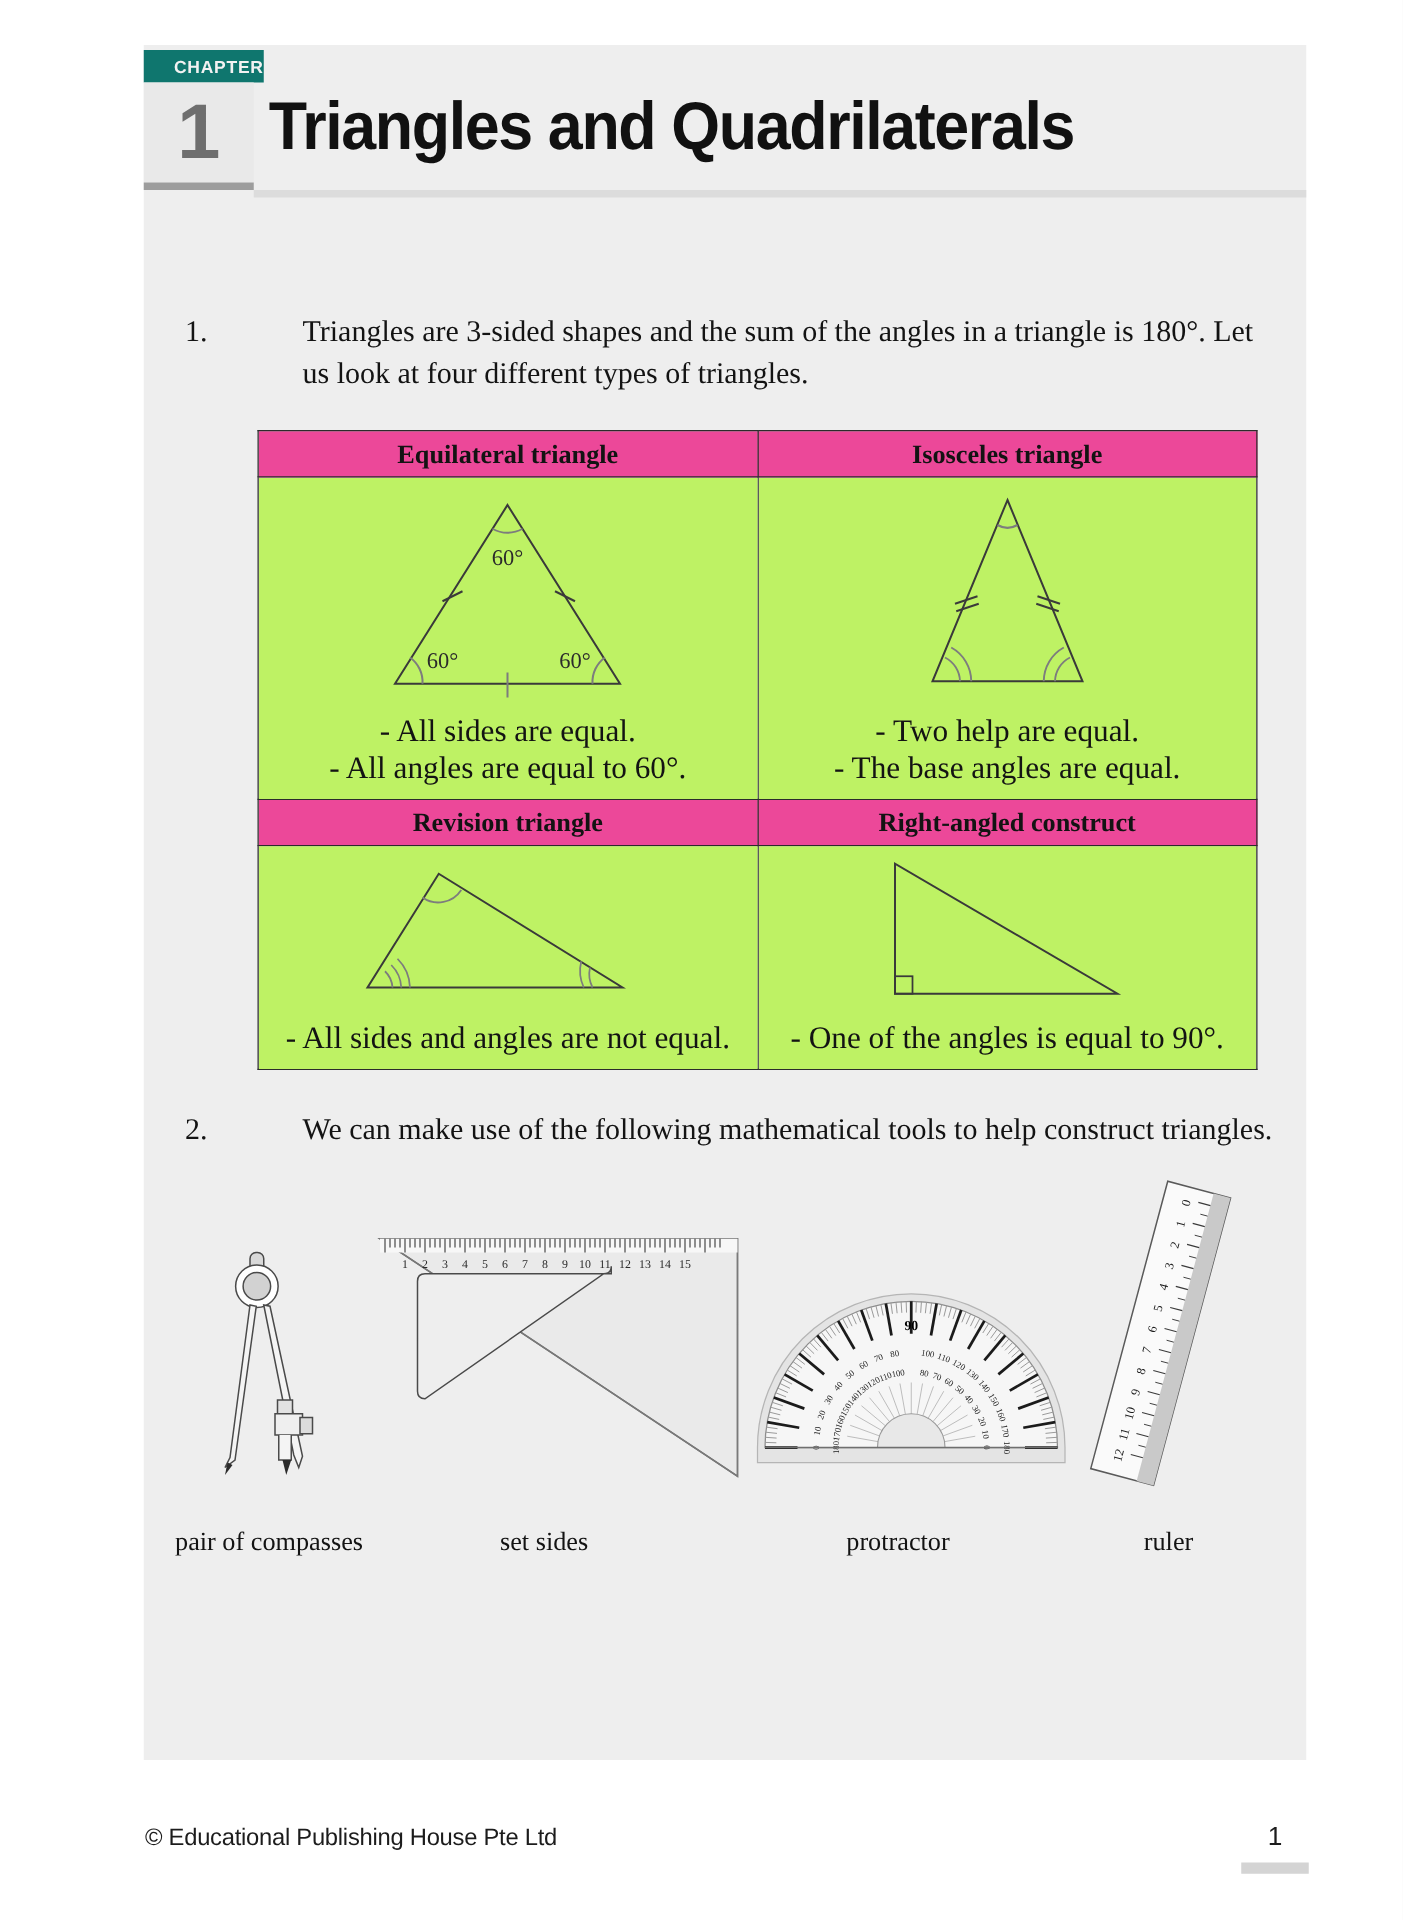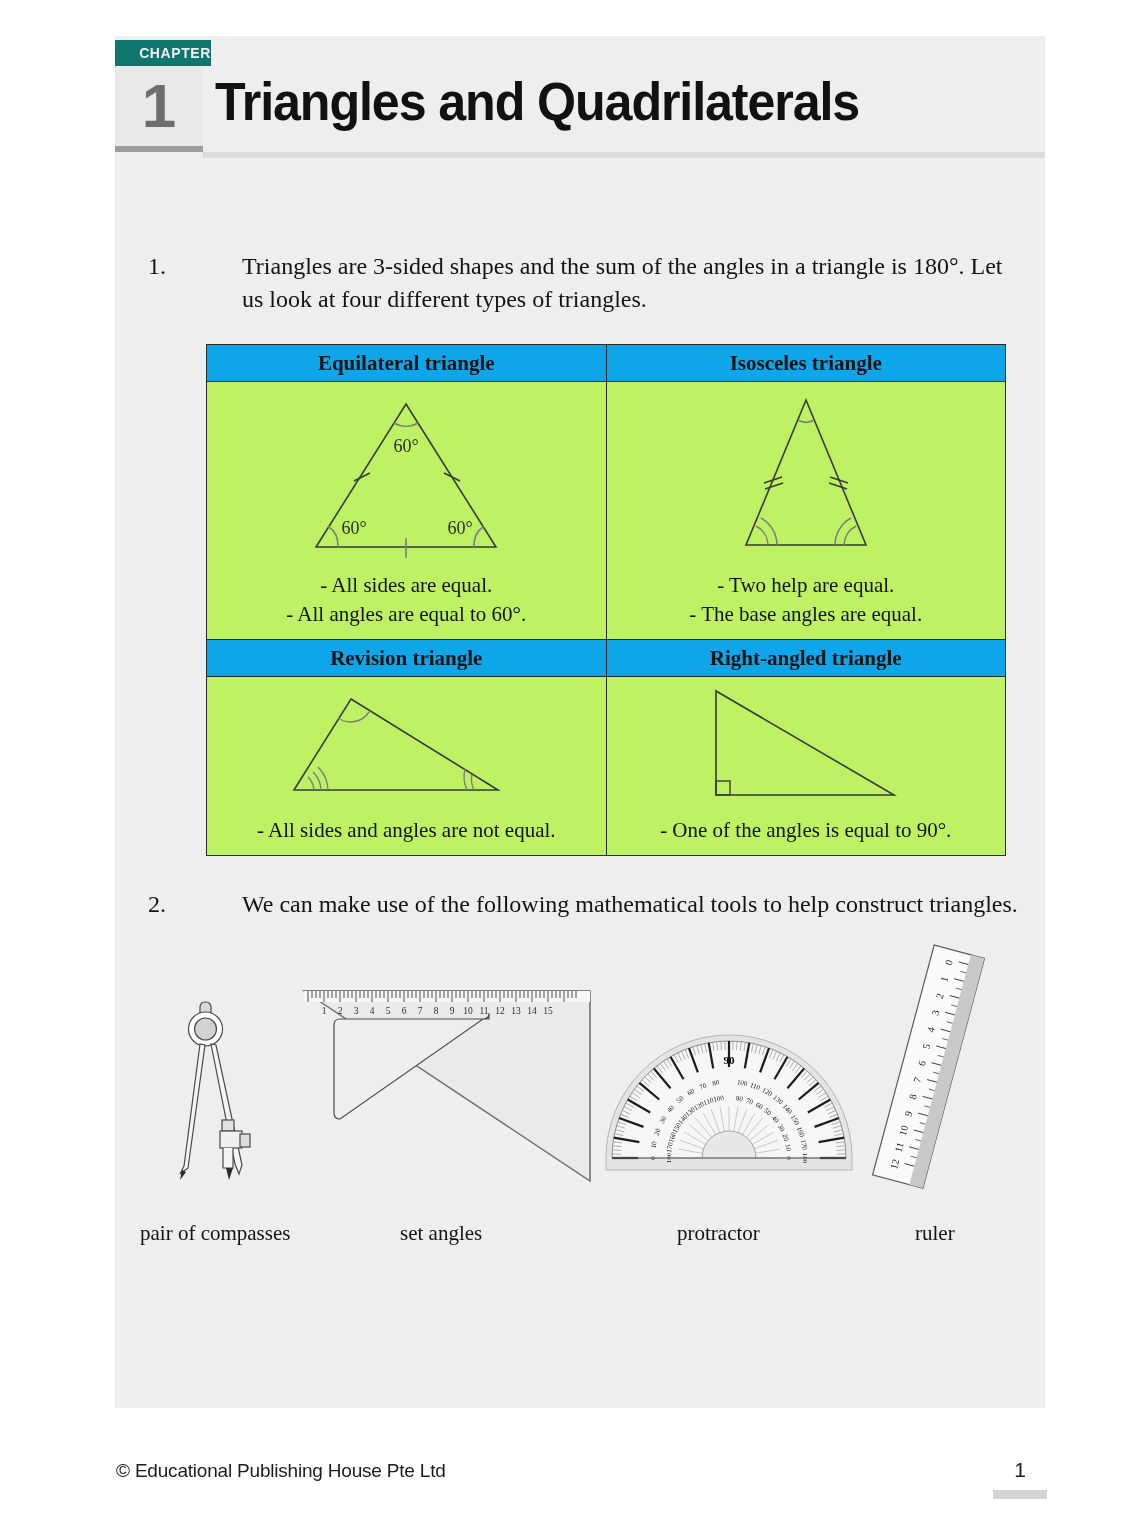--- a/index.html
+++ b/index.html
@@ -154,39 +154,39 @@
     width: 800px;
     border-collapse: collapse;
     table-layout: fixed;
   }
   .tri-table td, .tri-table th {
     border: 1.5px solid #2b2b2b;
     padding: 0;
     vertical-align: top;
   }
   .tri-table th {
-    background: #0ea5e9;
+    background: #ec4899;
     height: 36px;
     font-size: 21px;
     font-weight: 700;
     color: #131313;
     text-align: center;
     vertical-align: middle;
   }
   .tri-cell {
     background: #bef264;
     position: relative;
   }
   .fig {
     display: block;
     margin: 0 auto;
   }
   .desc {
     text-align: center;
-    font-size: 21px;
+    font-size: 25px;
     color: #131313;
     line-height: 29px;
     padding: 4px 0 10px 0;
   }
   .desc div { white-space: nowrap; }
 
   
   .tools {
     position: absolute;
     left: 120px;
@@ -315,21 +315,21 @@
           <line x1="153" y1="101" x2="171" y2="107" stroke="#3a3a3a" stroke-width="1.5"></line>
         </svg>
         <div class="desc">
           <div>- Two help are equal.</div>
           <div>- The base angles are equal.</div>
         </div>
       </td>
     </tr>
     <tr>
       <th>Revision triangle</th>
-      <th>Right-angled triangle</th>
+      <th>Right-angled construct</th>
     </tr>
     <tr>
 
       <td class="tri-cell">
         <svg class="fig" width="260" height="135" viewBox="0 0 260 135">
           <polygon points="75,22 222,113 18,113" fill="none" stroke="#3a3a3a" stroke-width="1.6"></polygon>
 
           <path d="M 62,41 A 22,22 0 0 0 93,35" fill="none" stroke="#7d7d7d" stroke-width="1.5"></path>
 
           <path d="M 38,113 A 20,20 0 0 0 32,100" fill="none" stroke="#7d7d7d" stroke-width="1.4"></path>
@@ -687,21 +687,21 @@
             <text x="80" y="195" transform="rotate(-90 80 195)">10</text>
             <text x="80" y="212.39999999999998" transform="rotate(-90 80 212.39999999999998)">11</text>
             <text x="80" y="229.79999999999998" transform="rotate(-90 80 229.79999999999998)">12</text>
           </g>
       </g>
     </svg>
   </div>
 
   <div class="tool-labels">
     <div class="tool-label" style="left:20px;  top:0;">pair of compasses</div>
-    <div class="tool-label" style="left:280px; top:0;">set angles</div>
+    <div class="tool-label" style="left:280px; top:0;">set sides</div>
     <div class="tool-label" style="left:557px; top:0;">protractor</div>
     <div class="tool-label" style="left:795px; top:0;">ruler</div>
   </div>
 
   <div class="footer-left">© Educational Publishing House Pte Ltd</div>
   <div class="footer-page">1</div>
   <div class="footer-tab"></div>
 
 </div>
 

